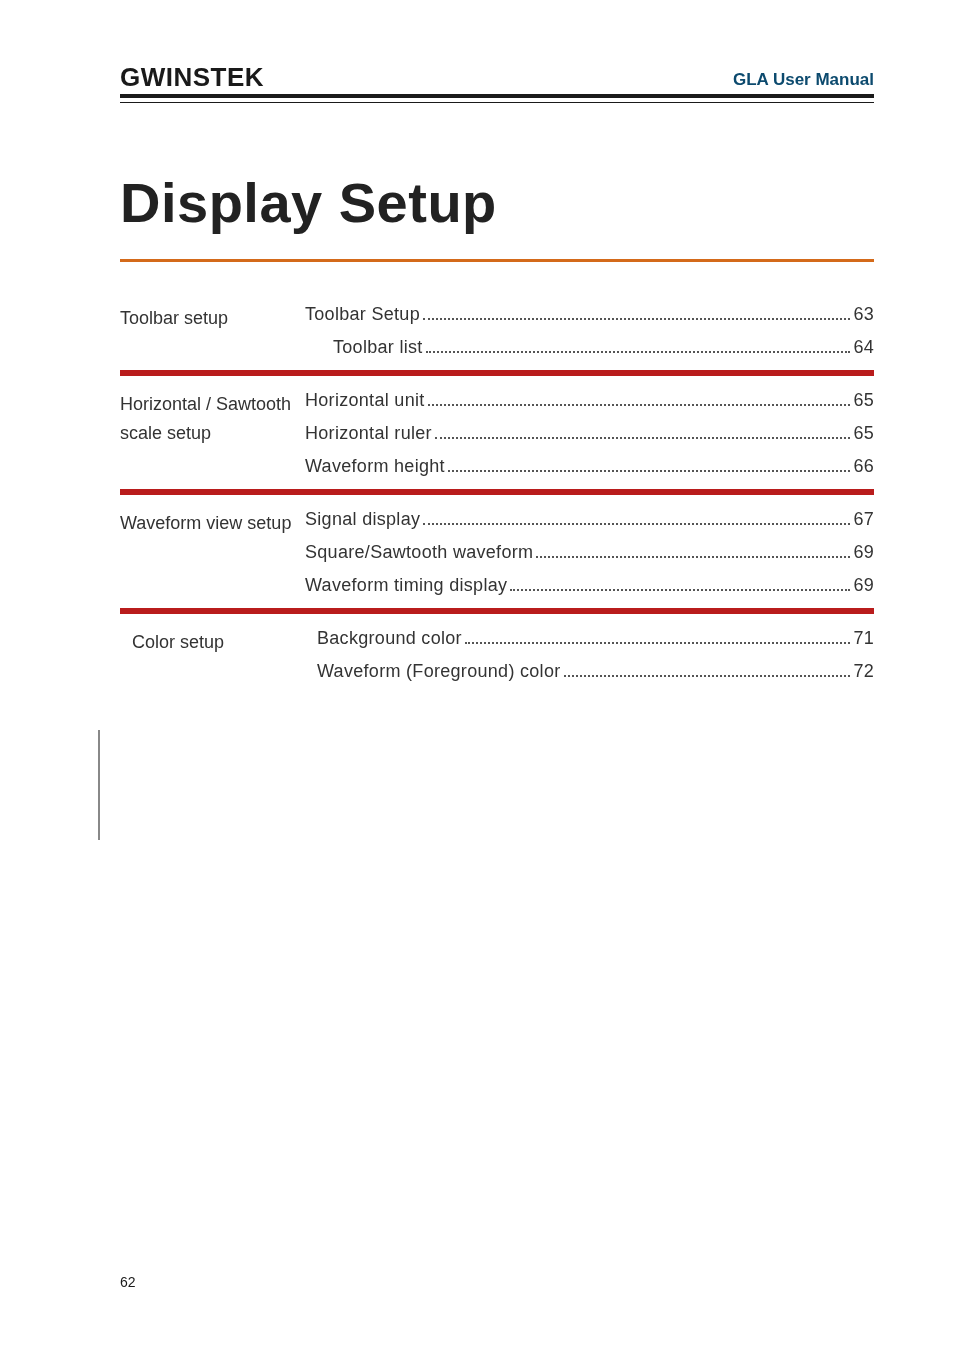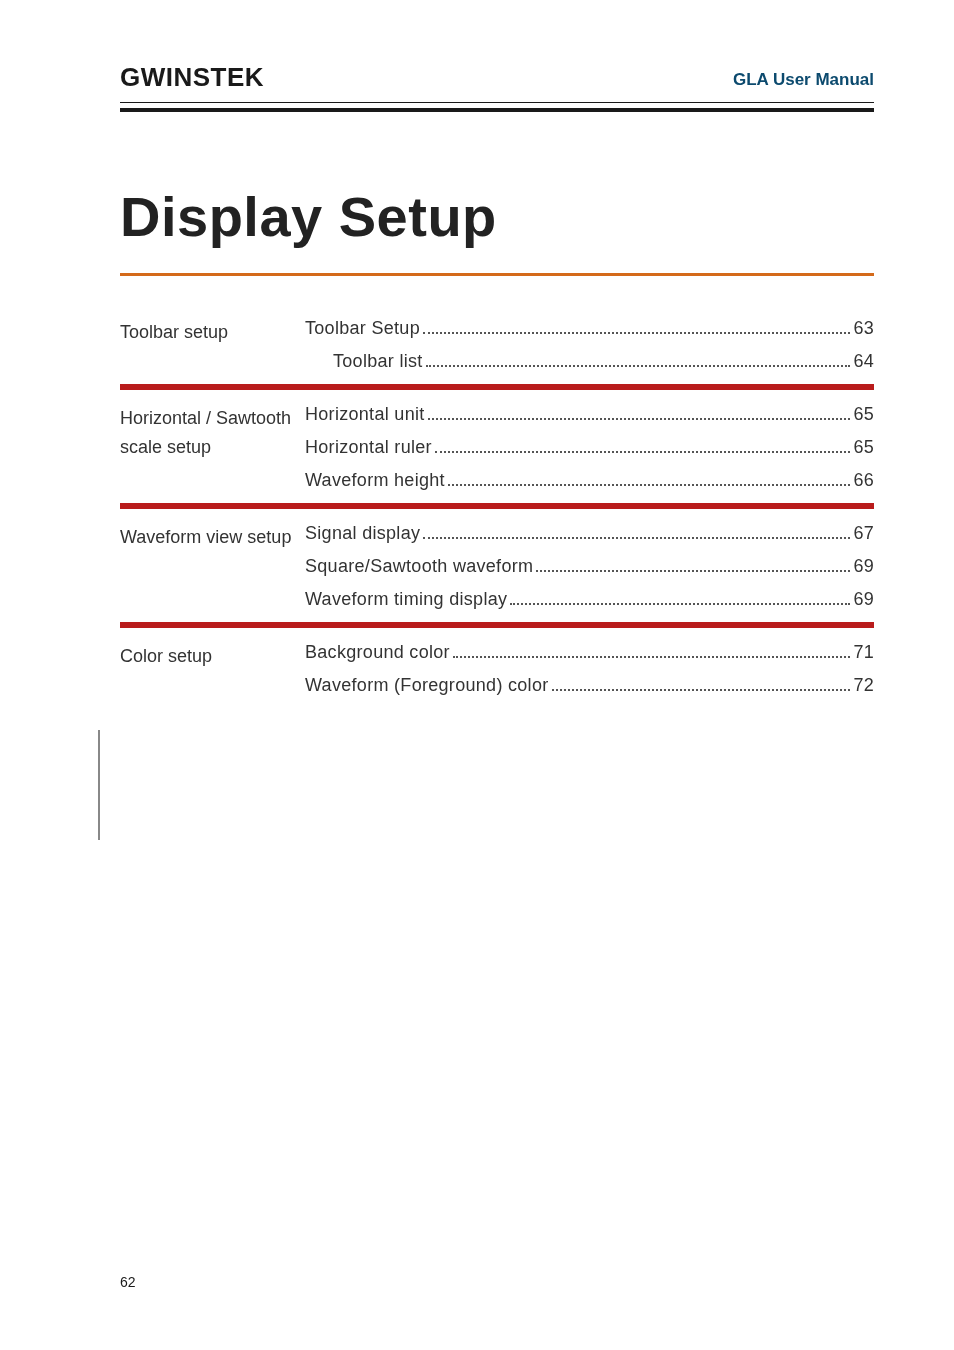--- a/index.html
+++ b/index.html
@@ -14,21 +14,21 @@
       font-family: "Segoe UI", Arial, sans-serif;
       color: #1a1a1a;
       position: relative;
       padding: 64px 80px 0 120px;
     }
     .header-row {
       display: flex;
       justify-content: space-between;
       align-items: flex-end;
       border-bottom: 4px solid #1a1a1a;
-      padding-bottom: 18px;
+      padding-bottom: 4px;
       margin-bottom: 4px;
     }
     .header-row::after {
       content: "";
       position: absolute;
       left: 120px;
       right: 80px;
       top: 102px;
       height: 1px;
       background: #1a1a1a;
@@ -62,20 +62,21 @@
       margin-bottom: 28px;
     }
     .toc-section {
       display: flex;
       border-bottom: 6px solid #b91c1c;
       padding-bottom: 6px;
       padding-top: 8px;
     }
     .toc-section:last-of-type {
       border-bottom: none;
+      margin-left: 12px;
     }
     .toc-label {
       width: 185px;
       flex-shrink: 0;
       font-size: 18px;
       color: #333;
       padding-top: 6px;
       line-height: 1.6;
     }
     .toc-entries {

